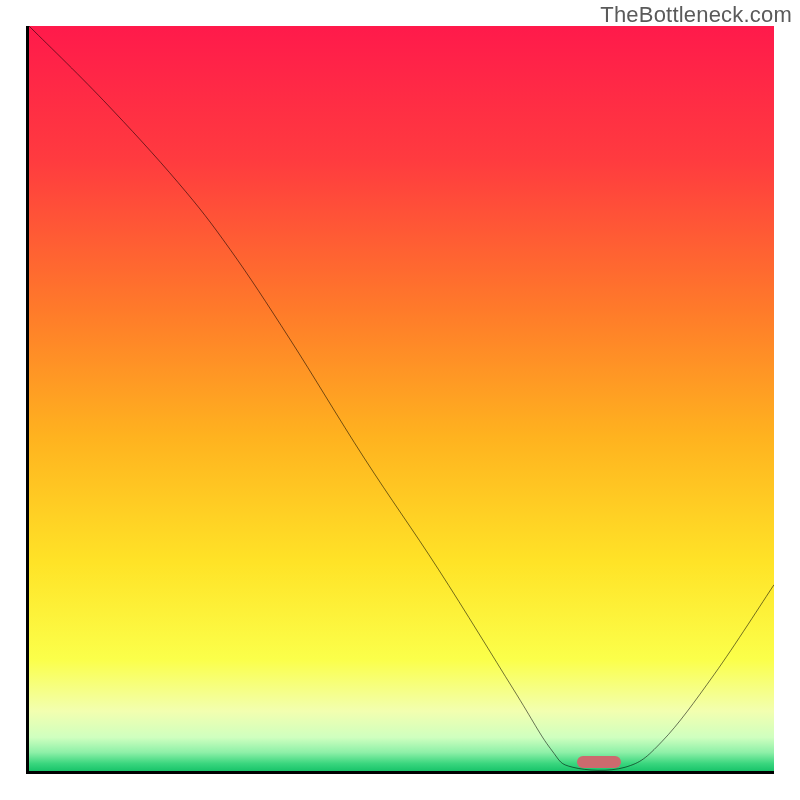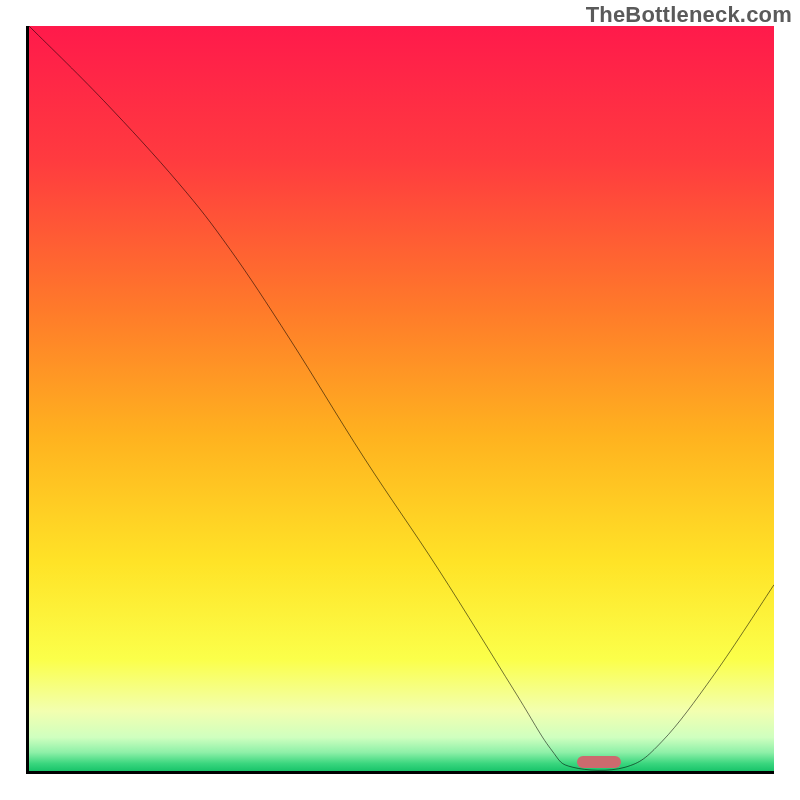--- a/index.html
+++ b/index.html
@@ -43,21 +43,21 @@
     background: #cc6a6e;
     border-radius: 999px;
   }
   .watermark {
     position: absolute;
     top: 2px;
     right: 8px;
     font-family: Arial, Helvetica, sans-serif;
     font-size: 22px;
     color: #5a5a5a;
-    font-weight: 700;
+    font-weight: 400;
     letter-spacing: 0.2px;
   }
 </style>
 </head>
 <body>
 
 <div class="chart-container">
   <div class="watermark">TheBottleneck.com</div>
   <div class="plot-area">
     <svg class="gradient-bg" viewBox="0 0 100 100" preserveAspectRatio="none">

